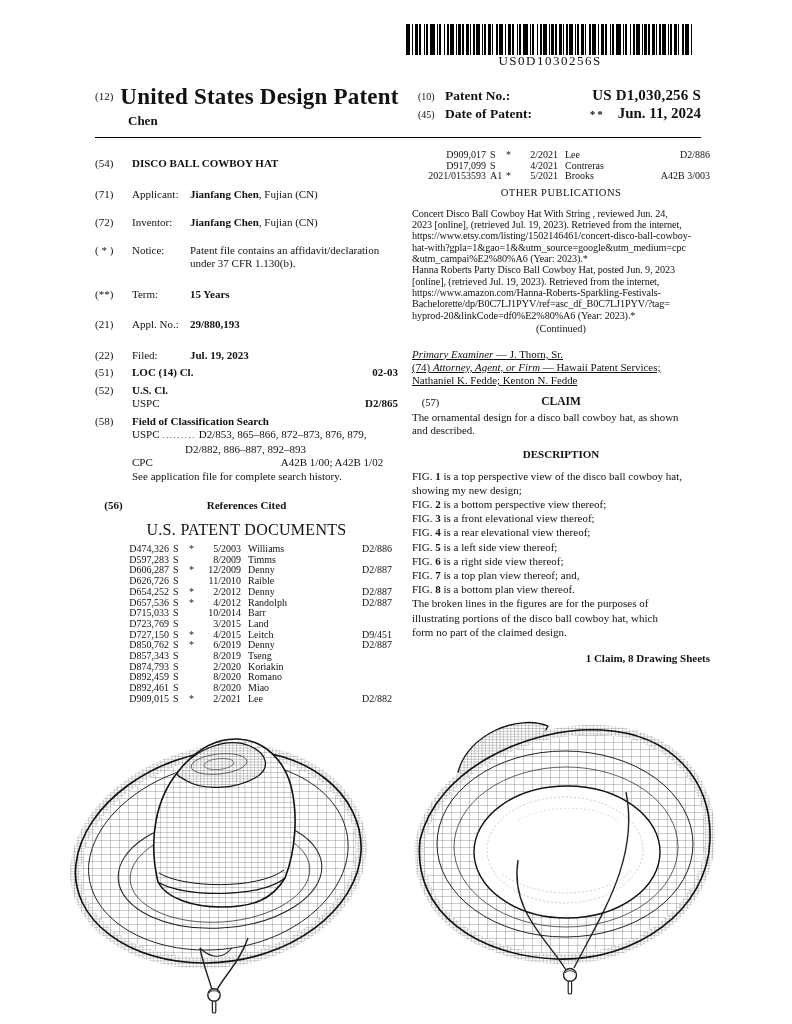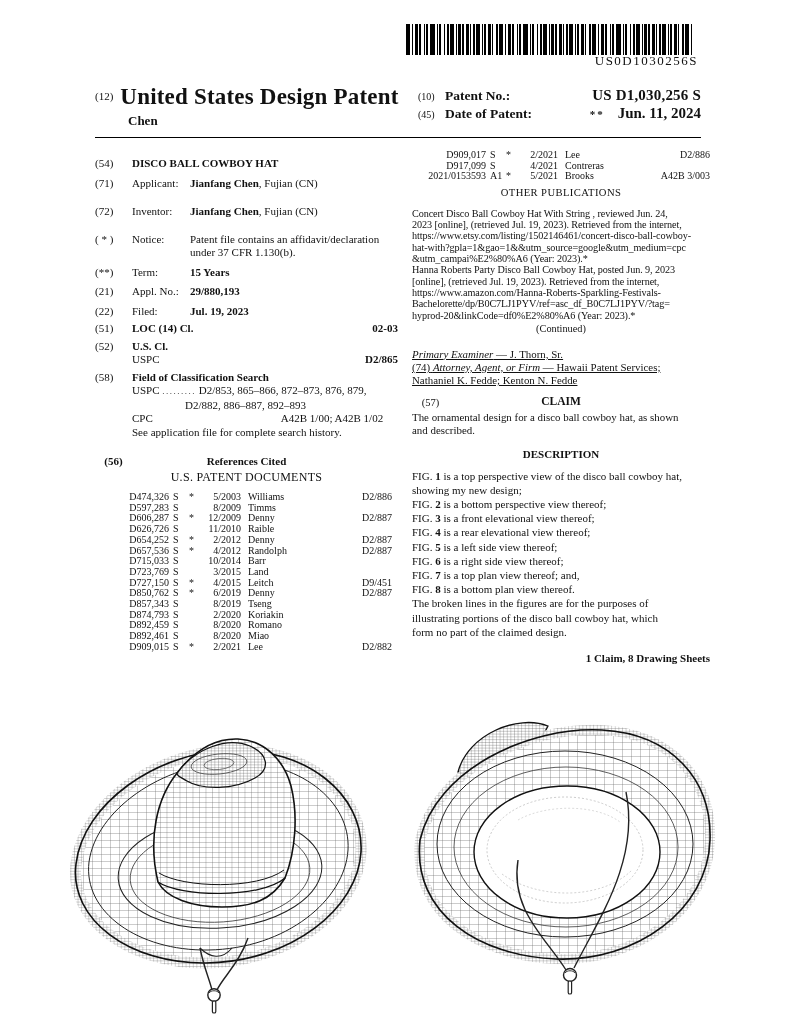--- a/index.html
+++ b/index.html
@@ -5,52 +5,52 @@
   html,body{margin:0;padding:0;background:#e8e8e8;}
   .page{
     position:relative; width:792px; height:1024px; margin:0 auto;
     background:#ffffff; color:#111;
     font-family:"Liberation Serif","DejaVu Serif",serif;
     overflow:hidden;
   }
   
   .barcode-wrap{position:absolute; left:402px; top:24px; width:296px; text-align:center;}
   .barcode-svg{display:block; margin:0 auto;}
-  .barcode-text{font-size:13px; letter-spacing:1.5px; line-height:13px; margin-top:-1px;text-align:right;}
+  .barcode-text{font-size:13px; letter-spacing:1.5px; line-height:13px; margin-top:-1px;}
   
   .header{position:absolute; left:95px; top:84px; width:606px; display:flex; justify-content:space-between;}
   .kind-code{font-size:11px; margin-right:7px; position:relative; top:-4px;}
   .doc-title{display:inline; font-size:23px; font-weight:bold; letter-spacing:0.2px; margin:0;}
   .inventor-surname{font-size:13px; font-weight:bold; margin-left:33px; margin-top:3px;}
   .header-right{width:283px; padding-top:3px;}
   .hr-row{display:flex; align-items:baseline; font-size:13px; line-height:17px;}
   .hr-num{font-size:10px; width:27px; flex:none;}
   .hr-lbl{font-weight:bold; font-size:13.5px;}
   .hr-val{margin-left:auto; font-weight:bold; font-size:15px; letter-spacing:0.2px;}
   .hr-stars{margin-left:auto; font-weight:bold; font-size:11px; letter-spacing:2px;}
   .hr-val2{margin-left:13px; font-weight:bold; font-size:15px;}
   .rule{position:absolute; left:95px; top:137px; width:606px; border-top:1.7px solid #000;}
   
   .left-col{position:absolute; left:95px; top:150px; width:303px; font-size:11px; line-height:13.5px;}
   .right-col{position:absolute; left:412px; top:146px; width:298px; font-size:10.3px; line-height:11.5px;}
-  .frow{display:flex; margin-top:6px;}
+  .frow{display:flex; margin-top:17px;}
   .frow.tight{margin-top:4px;}
   .fnum{width:37px; flex:none;}
   .flabel{width:58px; flex:none;}
   .fbody{flex:1;}
   b.v{font-weight:bold;}
   .dots{flex:1; margin:0 4px; overflow:hidden; position:relative; min-width:12px;}
   .dots::after{content:".................................................................................................."; position:absolute; left:0; bottom:1px; letter-spacing:1.5px; font-size:9px; color:#222; white-space:nowrap;}
   .leader-row{display:flex; align-items:baseline;}
   .indent2{margin-left:37px;}
   .right-align{text-align:center;}
   
   .refs-head{position:relative; text-align:center; margin-top:16px; font-weight:bold;}
   .refs-head .fnum{position:absolute; left:0; top:0; font-weight:bold;}
-  .refs-sub{text-align:center; margin-top:2px; font-size:12px; letter-spacing:0.3px;}
+  .refs-sub{text-align:center; margin-top:10px; font-size:16px; letter-spacing:0.3px;}
   .reftable{margin-top:8px; font-size:10px; line-height:10.7px;}
   .reftable.lefttbl{padding-left:12px; padding-right:6px;}
   .refrow{display:flex; align-items:baseline;}
   .r-num{width:62px; flex:none; text-align:right;}
   .r-kind{width:16px; flex:none; margin-left:4px;}
   .r-star{width:10px; flex:none; text-align:left;}
   .r-date{width:42px; flex:none; text-align:right; margin-right:7px;}
   .r-name{flex:none;}
   .r-dots{flex:1; margin:0 3px; overflow:hidden; position:relative; min-width:0;}
   .refrow:has(.r-cls:not(:empty)) .r-dots::after{content:"......................................................................"; position:absolute; left:0; bottom:1px; letter-spacing:1.2px; font-size:8.5px; color:#222; white-space:nowrap;}

